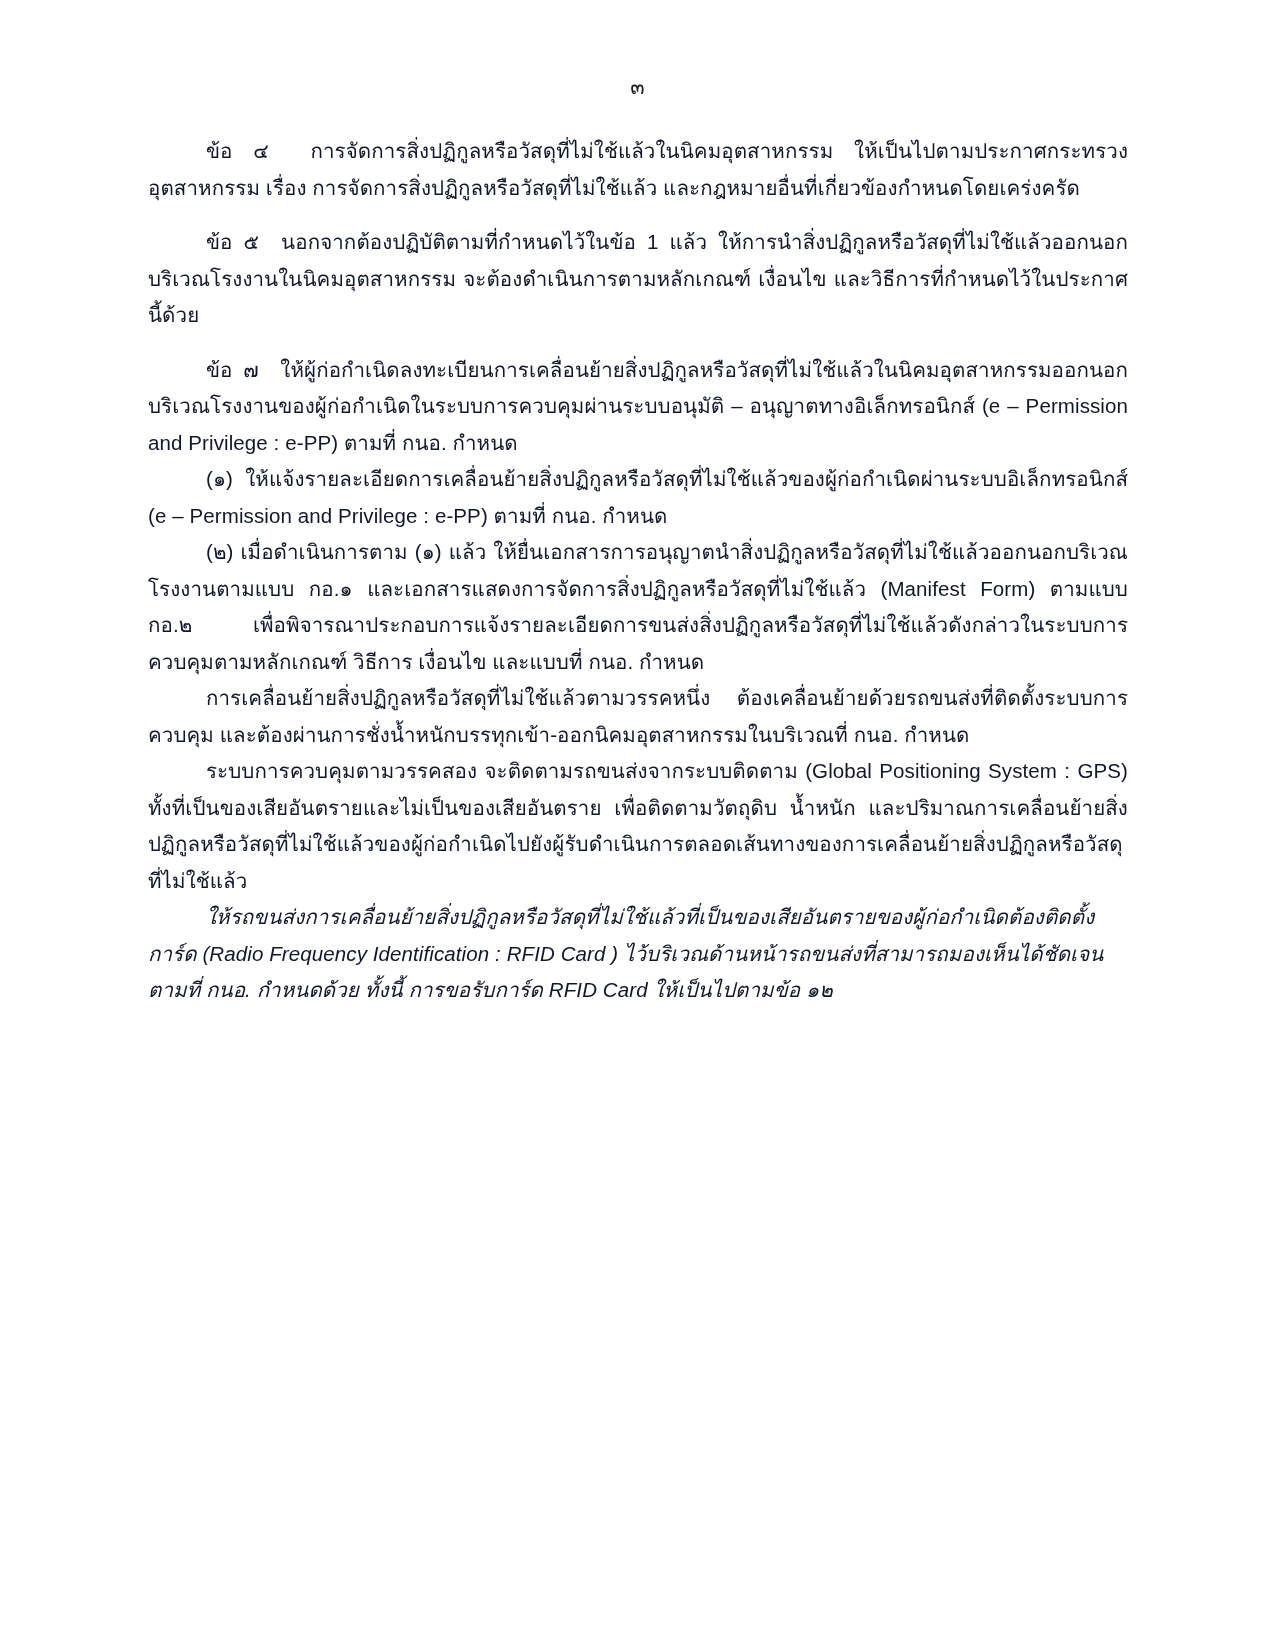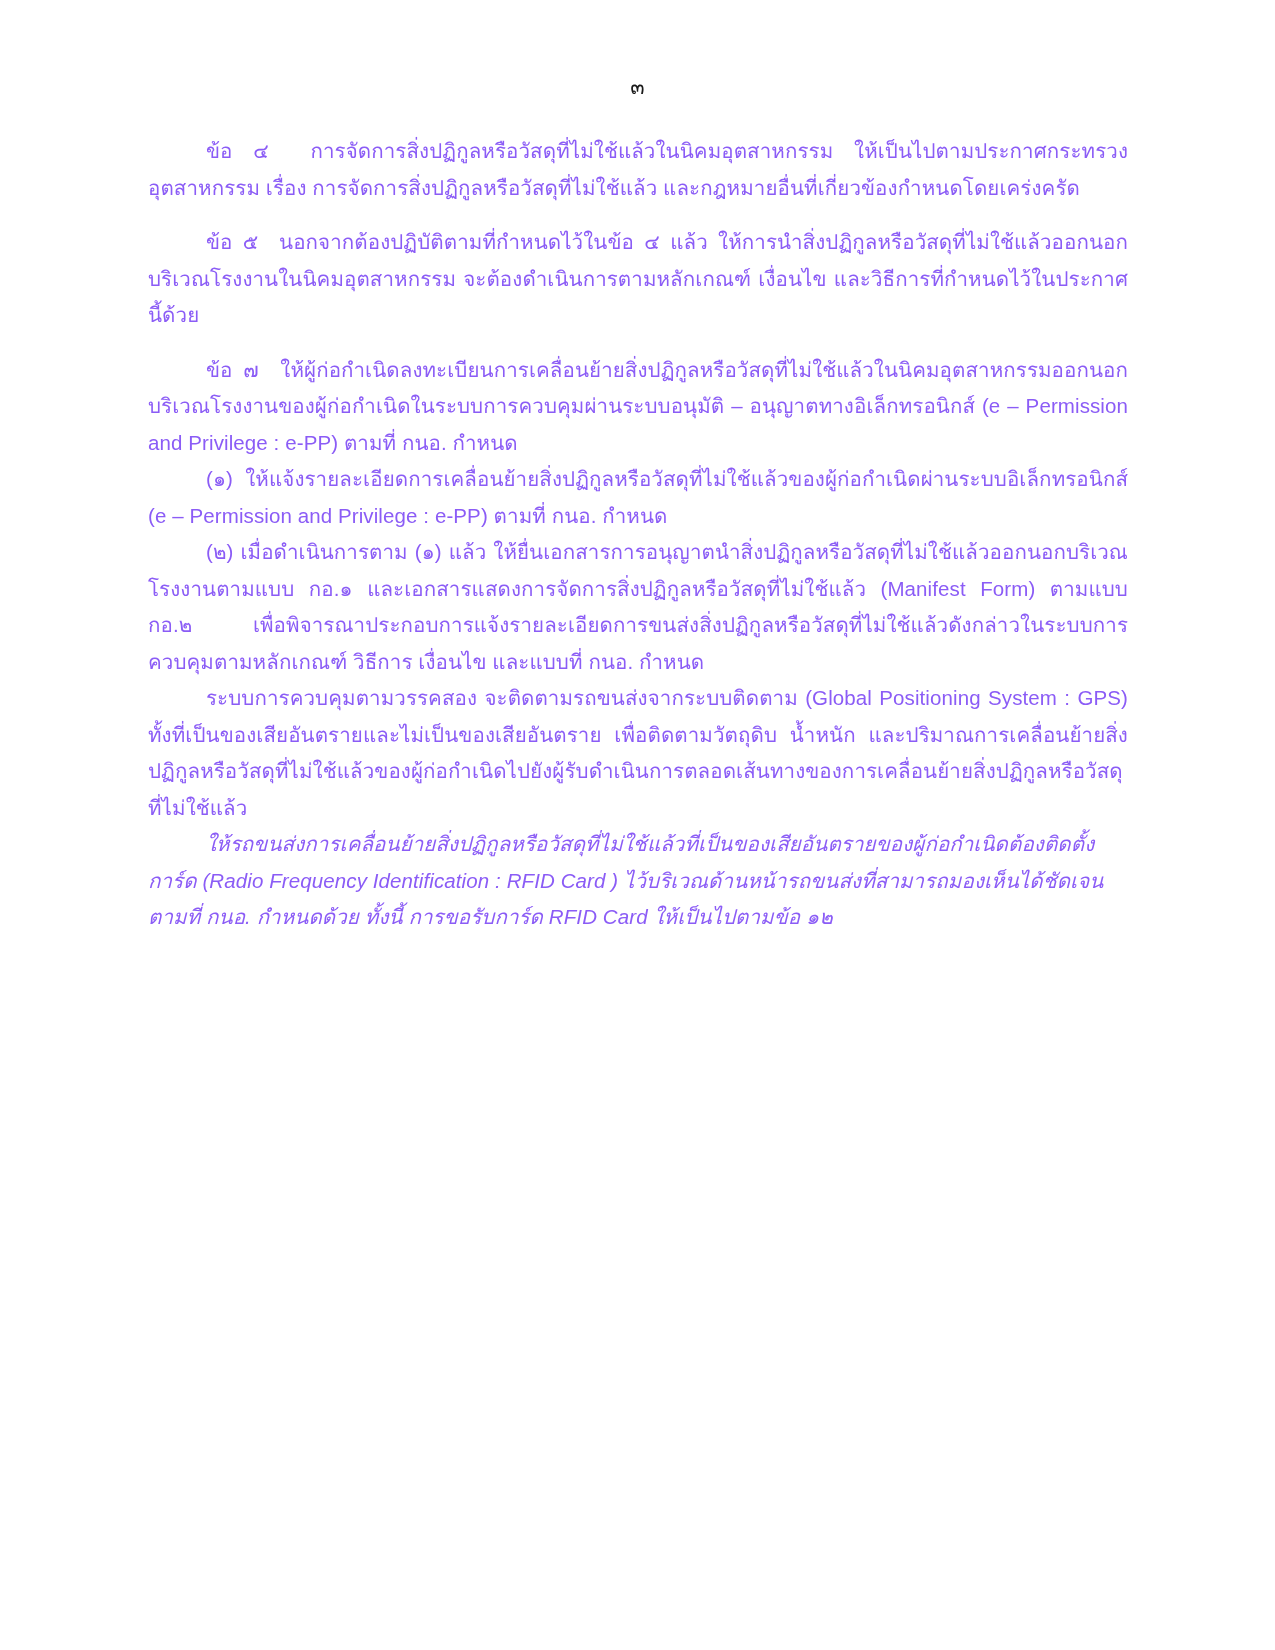--- a/index.html
+++ b/index.html
@@ -33,21 +33,21 @@
     left: 148px;
     width: 980px;
   }
   p.para {
     margin: 0 0 0 0;
     font-size: 20.5px;
     line-height: 36.5px;
     text-align: justify;
     text-justify: inter-word;
     letter-spacing: 0.1px;
-    color: #8b5cf6;
+    color: #0f172a;
     white-space: pre-wrap;
   }
   p.indent {
     text-indent: 58px;
   }
   p.gap {
     margin-top: 18px;
   }
   p.nogap {
     margin-top: 0;
@@ -61,30 +61,31 @@
 <body>
 
 <div class="page">
 
   <div class="page-number">๓</div>
 
   <div class="body-area">
 
     <p class="para indent nogap">ข้อ ๔  การจัดการสิ่งปฏิกูลหรือวัสดุที่ไม่ใช้แล้วในนิคมอุตสาหกรรม ให้เป็นไปตามประกาศกระทรวงอุตสาหกรรม เรื่อง การจัดการสิ่งปฏิกูลหรือวัสดุที่ไม่ใช้แล้ว และกฎหมายอื่นที่เกี่ยวข้องกำหนดโดยเคร่งครัด</p>
 
-    <p class="para indent gap">ข้อ ๕  นอกจากต้องปฏิบัติตามที่กำหนดไว้ในข้อ ๔ แล้ว ให้การนำสิ่งปฏิกูลหรือวัสดุที่ไม่ใช้แล้วออกนอกบริเวณโรงงานในนิคมอุตสาหกรรม จะต้องดำเนินการตามหลักเกณฑ์ เงื่อนไข และวิธีการที่กำหนดไว้ในประกาศนี้ด้วย</p>
+    <p class="para indent gap">ข้อ ๕  นอกจากต้องปฏิบัติตามที่กำหนดไว้ในข้อ 1 แล้ว ให้การนำสิ่งปฏิกูลหรือวัสดุที่ไม่ใช้แล้วออกนอกบริเวณโรงงานในนิคมอุตสาหกรรม จะต้องดำเนินการตามหลักเกณฑ์ เงื่อนไข และวิธีการที่กำหนดไว้ในประกาศนี้ด้วย</p>
 
 
     <p class="para indent gap">ข้อ ๗  ให้ผู้ก่อกำเนิดลงทะเบียนการเคลื่อนย้ายสิ่งปฏิกูลหรือวัสดุที่ไม่ใช้แล้วในนิคมอุตสาหกรรมออกนอกบริเวณโรงงานของผู้ก่อกำเนิดในระบบการควบคุมผ่านระบบอนุมัติ – อนุญาตทางอิเล็กทรอนิกส์ (e – Permission and Privilege : e-PP) ตามที่ กนอ. กำหนด</p>
 
 
     <p class="para indent nogap">(๑) ให้แจ้งรายละเอียดการเคลื่อนย้ายสิ่งปฏิกูลหรือวัสดุที่ไม่ใช้แล้วของผู้ก่อกำเนิดผ่านระบบอิเล็กทรอนิกส์ (e – Permission and Privilege : e-PP) ตามที่ กนอ. กำหนด</p>
 
     <p class="para indent nogap">(๒) เมื่อดำเนินการตาม (๑) แล้ว ให้ยื่นเอกสารการอนุญาตนำสิ่งปฏิกูลหรือวัสดุที่ไม่ใช้แล้วออกนอกบริเวณโรงงานตามแบบ กอ.๑ และเอกสารแสดงการจัดการสิ่งปฏิกูลหรือวัสดุที่ไม่ใช้แล้ว (Manifest Form) ตามแบบ กอ.๒ เพื่อพิจารณาประกอบการแจ้งรายละเอียดการขนส่งสิ่งปฏิกูลหรือวัสดุที่ไม่ใช้แล้วดังกล่าวในระบบการควบคุมตามหลักเกณฑ์ วิธีการ เงื่อนไข และแบบที่ กนอ. กำหนด</p>
 
 
+    <p class="para indent nogap">การเคลื่อนย้ายสิ่งปฏิกูลหรือวัสดุที่ไม่ใช้แล้วตามวรรคหนึ่ง ต้องเคลื่อนย้ายด้วยรถขนส่งที่ติดตั้งระบบการควบคุม และต้องผ่านการชั่งน้ำหนักบรรทุกเข้า-ออกนิคมอุตสาหกรรมในบริเวณที่ กนอ. กำหนด</p>
 
     <p class="para indent nogap">ระบบการควบคุมตามวรรคสอง จะติดตามรถขนส่งจากระบบติดตาม (Global Positioning System : GPS) ทั้งที่เป็นของเสียอันตรายและไม่เป็นของเสียอันตราย เพื่อติดตามวัตถุดิบ น้ำหนัก และปริมาณการเคลื่อนย้ายสิ่งปฏิกูลหรือวัสดุที่ไม่ใช้แล้วของผู้ก่อกำเนิดไปยังผู้รับดำเนินการตลอดเส้นทางของการเคลื่อนย้ายสิ่งปฏิกูลหรือวัสดุที่ไม่ใช้แล้ว</p>
 
     <p class="para indent nogap last-line-left">ให้รถขนส่งการเคลื่อนย้ายสิ่งปฏิกูลหรือวัสดุที่ไม่ใช้แล้วที่เป็นของเสียอันตรายของผู้ก่อกำเนิดต้องติดตั้งการ์ด (Radio Frequency Identification : RFID Card ) ไว้บริเวณด้านหน้ารถขนส่งที่สามารถมองเห็นได้ชัดเจนตามที่ กนอ. กำหนดด้วย ทั้งนี้ การขอรับการ์ด RFID Card ให้เป็นไปตามข้อ ๑๒</p>
 
   </div>
 </div>
 
 </body></html>

